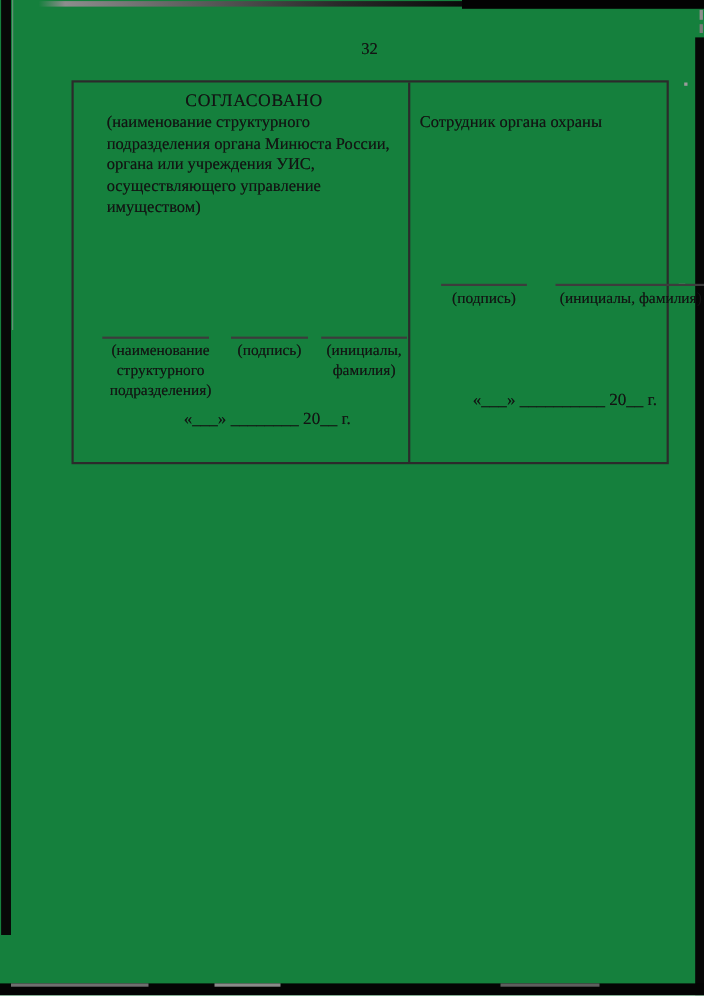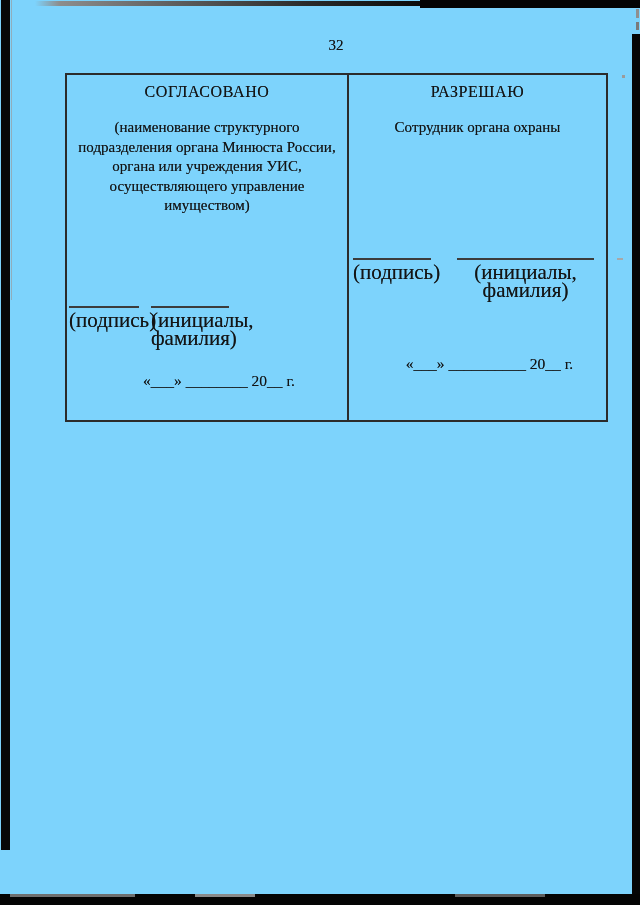--- a/index.html
+++ b/index.html
@@ -1,20 +1,20 @@
 <!DOCTYPE html>
 <html><head>
 <meta charset="utf-8">
 <style>
   html, body { margin: 0; padding: 0; background: #fff; }
   .page {
     position: relative;
     width: 640px;
     height: 905px;
-    background: #7dd3fc;
+    background: #15803d;
     overflow: hidden;
     font-family: "Liberation Serif", "DejaVu Serif", serif;
     color: #141414;
   }
   .scan-text { text-shadow: 0 0 0.6px rgba(10,10,10,0.6); }
 
   
   .edge-left {
     position: absolute; left: 1px; top: 0; width: 9px; height: 850px;
     background: #080808;
@@ -54,44 +54,44 @@
     transform: translateX(16px);
   }
 
   
   .form-table {
     position: absolute; left: 65px; top: 73px;
     width: 539px; height: 345px;
     border: 2px solid #2b2b2b;
     display: flex;
   }
-  .cell { position: relative; height: 100%; font-size: 15px; line-height: 19.5px; }
+  .cell { position: relative; height: 100%; font-size: 15px; line-height: 19.5px; margin-left: 24px; }
   .cell-left  { width: 280px; border-right: 2px solid #2b2b2b; }
   .cell-right { flex: 1; }
 
   .cell-title {
     position: absolute; top: 7px; left: 0; width: 100%;
     text-align: center; font-size: 16px; letter-spacing: .6px;
   }
   .cell-subtitle {
-    position: absolute; top: 43px; left: 50%; transform: translateX(-50%);
-    width: 268px; text-align: center;
+    position: absolute; top: 27px; left: 50%; transform: translateX(-50%);
+    width: 268px; 
   }
   .cell-right .cell-subtitle { width: 240px; }
   .cell-body {
     position: absolute; top: 131px; left: 2px; width: 276px;
     text-align: justify;
   }
 
   .sig-row { position: absolute; left: 2px; display: flex; }
   .cell-left  .sig-row { top: 231px; }
   .cell-right .sig-row { top: 183px; }
   .sig-col { text-align: center; }
   .sig-line { height: 0; border-top: 2px solid #3c3c3c; margin-bottom: 3px; }
-  .sig-label { font-size: 21px; line-height: 18px; }
+  .sig-label { font-size: 14px; line-height: 18px; }
 
   .sig-col-l1 { width: 106px; margin-right: 11px; }
   .sig-col-l1 .sig-line { width: 97px; }
   .sig-col-l2 { width: 70px;  margin-right: 12px; }
   .sig-col-l3 { width: 78px; }
 
   .sig-col-r1 { width: 78px;  margin-left: 2px; margin-right: 22px; }
   .sig-col-r2 { width: 145px; }
   .sig-col-r2 .sig-line { width: 137px; margin-left: auto; margin-right: auto; }
 
@@ -123,35 +123,38 @@
 
   <div class="page-number scan-text">32</div>
 
   <div class="form-table">
 
     <div class="cell cell-left scan-text">
       <div class="cell-title">СОГЛАСОВАНО</div>
       <div class="cell-subtitle">(наименование структурного подразделения органа Минюста России, органа или учреждения УИС, осуществляющего управление имуществом)</div>
 
       <div class="sig-row">
+        <div class="sig-col sig-col-l1">
+          <div class="sig-line"></div>
+          <div class="sig-label">(наименование структурного подразделения)</div>
+        </div>
         <div class="sig-col sig-col-l2">
           <div class="sig-line"></div>
           <div class="sig-label">(подпись)</div>
         </div>
         <div class="sig-col sig-col-l3">
           <div class="sig-line"></div>
           <div class="sig-label">(инициалы, фамилия)</div>
         </div>
       </div>
 
       <div class="date-line">«___» ________ 20__ г.</div>
     </div>
 
     <div class="cell cell-right scan-text">
-      <div class="cell-title">РАЗРЕШАЮ</div>
       <div class="cell-subtitle">Сотрудник органа охраны</div>
 
       <div class="sig-row">
         <div class="sig-col sig-col-r1">
           <div class="sig-line"></div>
           <div class="sig-label">(подпись)</div>
         </div>
         <div class="sig-col sig-col-r2">
           <div class="sig-line"></div>
           <div class="sig-label">(инициалы, фамилия)</div>

